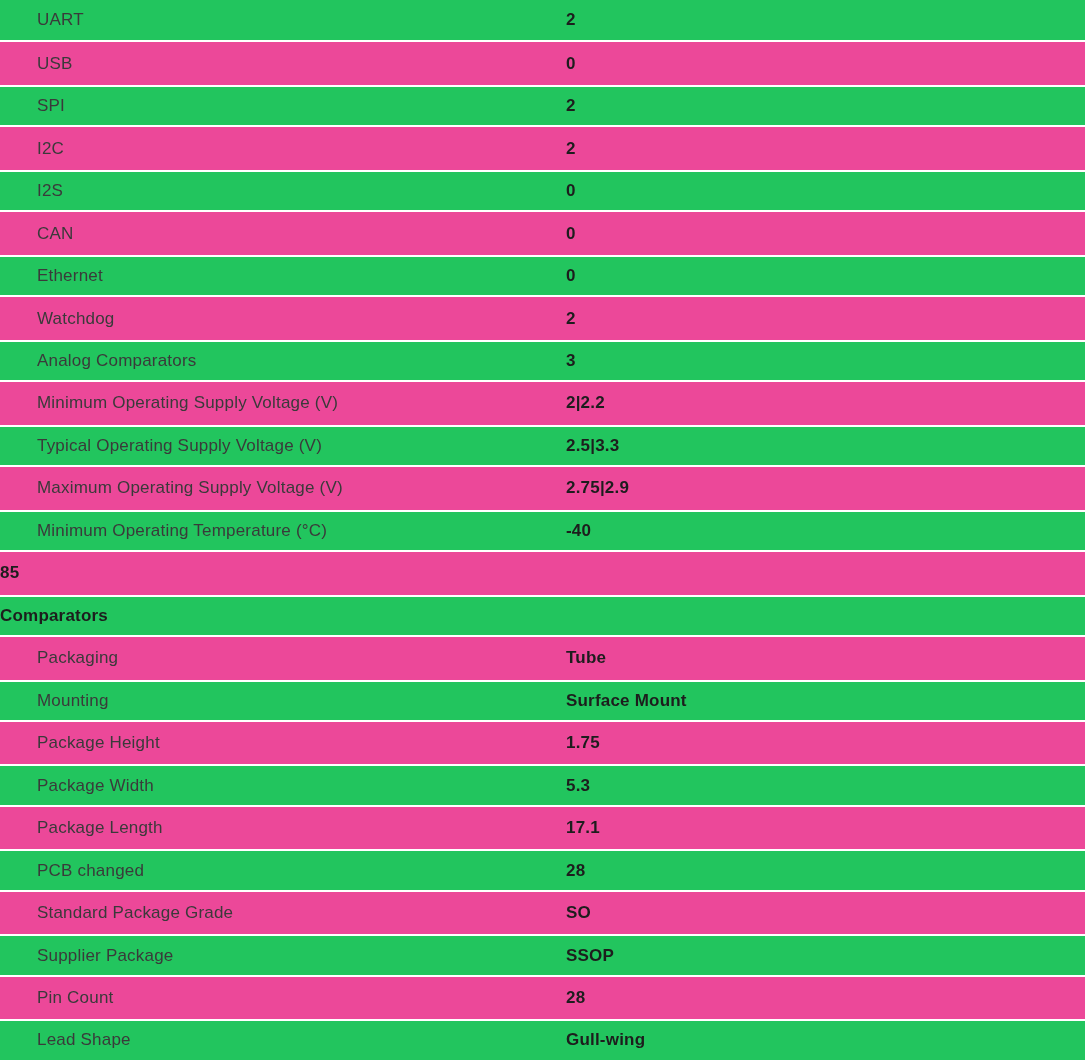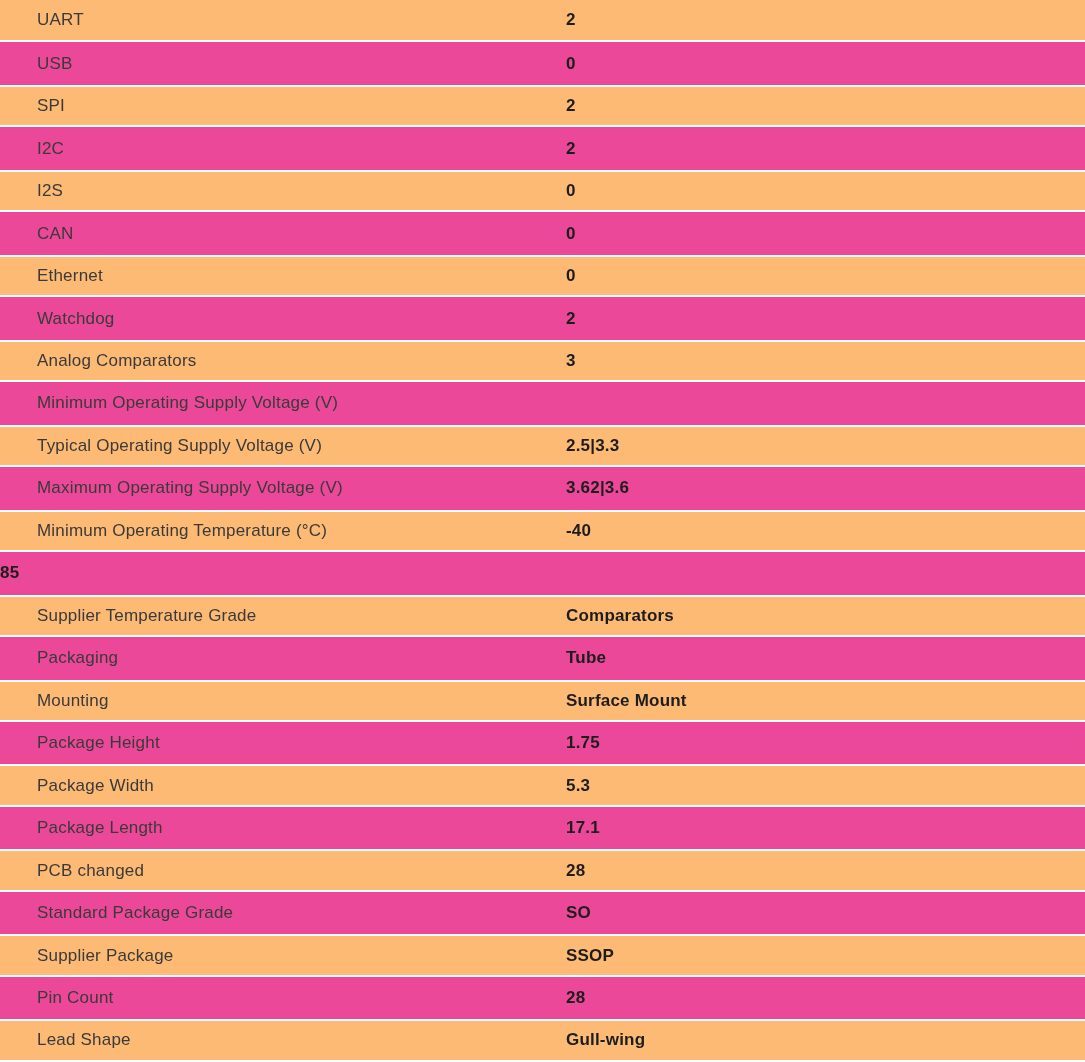--- a/index.html
+++ b/index.html
@@ -17,21 +17,21 @@
     flex-direction: column;
   }
   .spec-row {
     flex: 0 0 42.48px;
     height: 42.48px;
     display: flex;
     align-items: center;
     background: #ec4899;
   }
   .spec-row.alt {
-    background: #fdba74;
+    background: #22c55e;
     border-top: 2px solid #ffffff;
     border-bottom: 2px solid #ffffff;
   }
   .spec-row.alt:first-child {
     border-top: none;
   }
   .spec-label {
     flex: 0 0 566px;
     padding-left: 37px;
     font-size: 17px;
@@ -86,38 +86,38 @@
     <div class="spec-row">
       <span class="spec-label">Watchdog</span>
       <span class="spec-value">2</span>
     </div>
     <div class="spec-row alt">
       <span class="spec-label">Analog Comparators</span>
       <span class="spec-value">3</span>
     </div>
     <div class="spec-row">
       <span class="spec-label">Minimum Operating Supply Voltage (V)</span>
+      <span class="spec-value">2|2.2</span>
     </div>
     <div class="spec-row alt">
       <span class="spec-label">Typical Operating Supply Voltage (V)</span>
       <span class="spec-value">2.5|3.3</span>
     </div>
     <div class="spec-row">
       <span class="spec-label">Maximum Operating Supply Voltage (V)</span>
-      <span class="spec-value">3.62|3.6</span>
+      <span class="spec-value">2.75|2.9</span>
     </div>
     <div class="spec-row alt">
       <span class="spec-label">Minimum Operating Temperature (°C)</span>
       <span class="spec-value">-40</span>
     </div>
     <div class="spec-row">
       <span class="spec-value">85</span>
     </div>
     <div class="spec-row alt">
-      <span class="spec-label">Supplier Temperature Grade</span>
       <span class="spec-value">Comparators</span>
     </div>
     <div class="spec-row">
       <span class="spec-label">Packaging</span>
       <span class="spec-value">Tube</span>
     </div>
     <div class="spec-row alt">
       <span class="spec-label">Mounting</span>
       <span class="spec-value">Surface Mount</span>
     </div>

